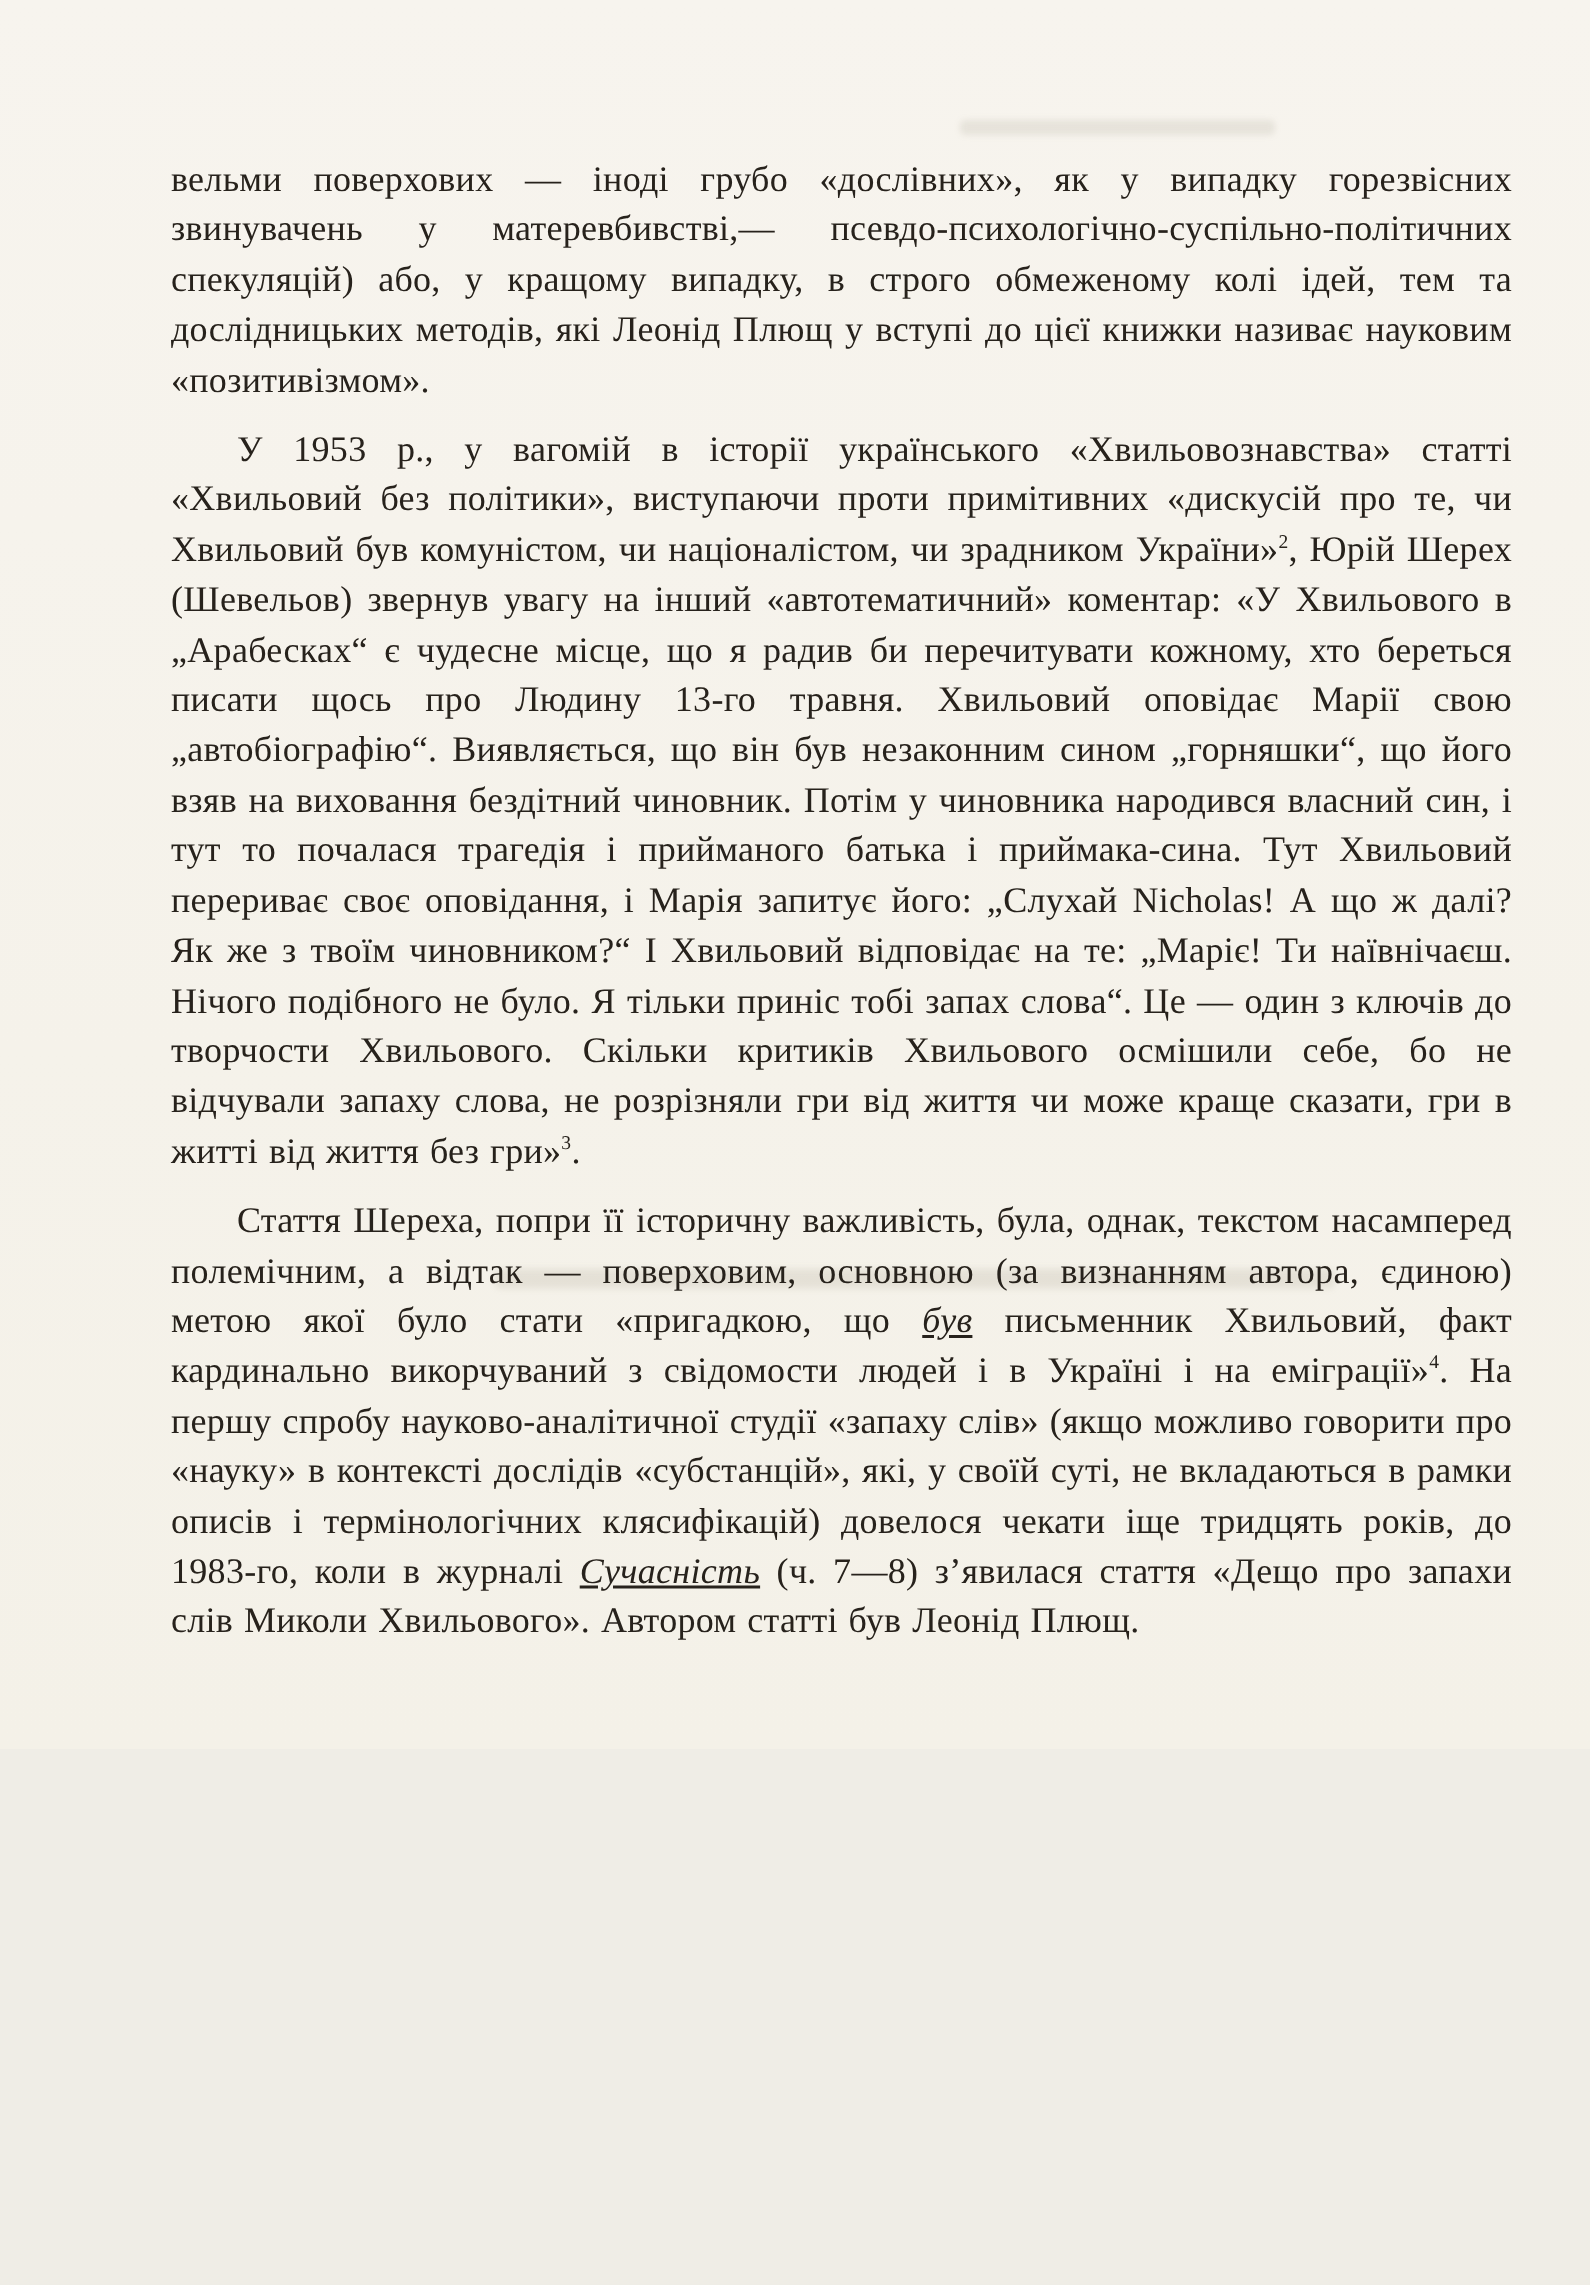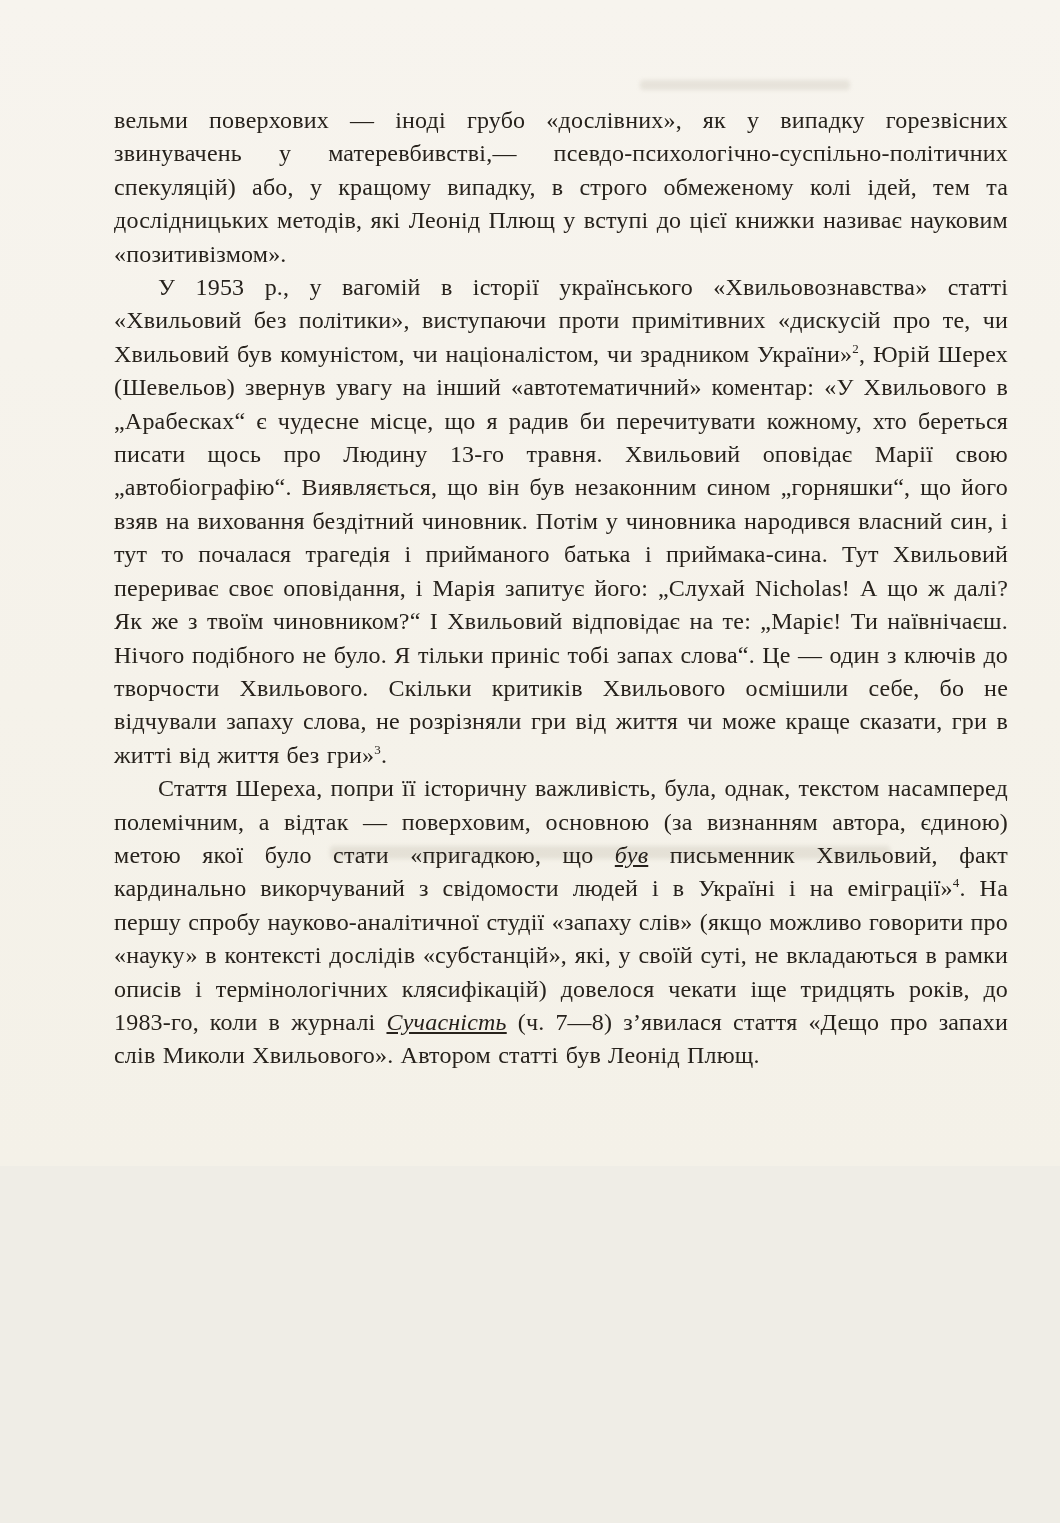--- a/index.html
+++ b/index.html
@@ -30,21 +30,21 @@
     z-index: 2;
   }
   p.body-par {
     margin: 0;
     font-size: 24px;
     line-height: 33.4px;
     text-align: justify;
     letter-spacing: 0.2px;
     word-spacing: 1px;
   }
-  p.body-par.indent { text-indent: 44px; }
+  p.body-par.indent { text-indent: 44px; margin-top: 13px; }
   .italic { font-style: italic; text-decoration: underline; }
   sup.fn-ref {
     font-size: 13px;
     line-height: 0;
     vertical-align: 9px;
   }
   .footnote-area {
     position: absolute;
     left: 114px; top: 1280px; width: 894px;
     z-index: 2;

